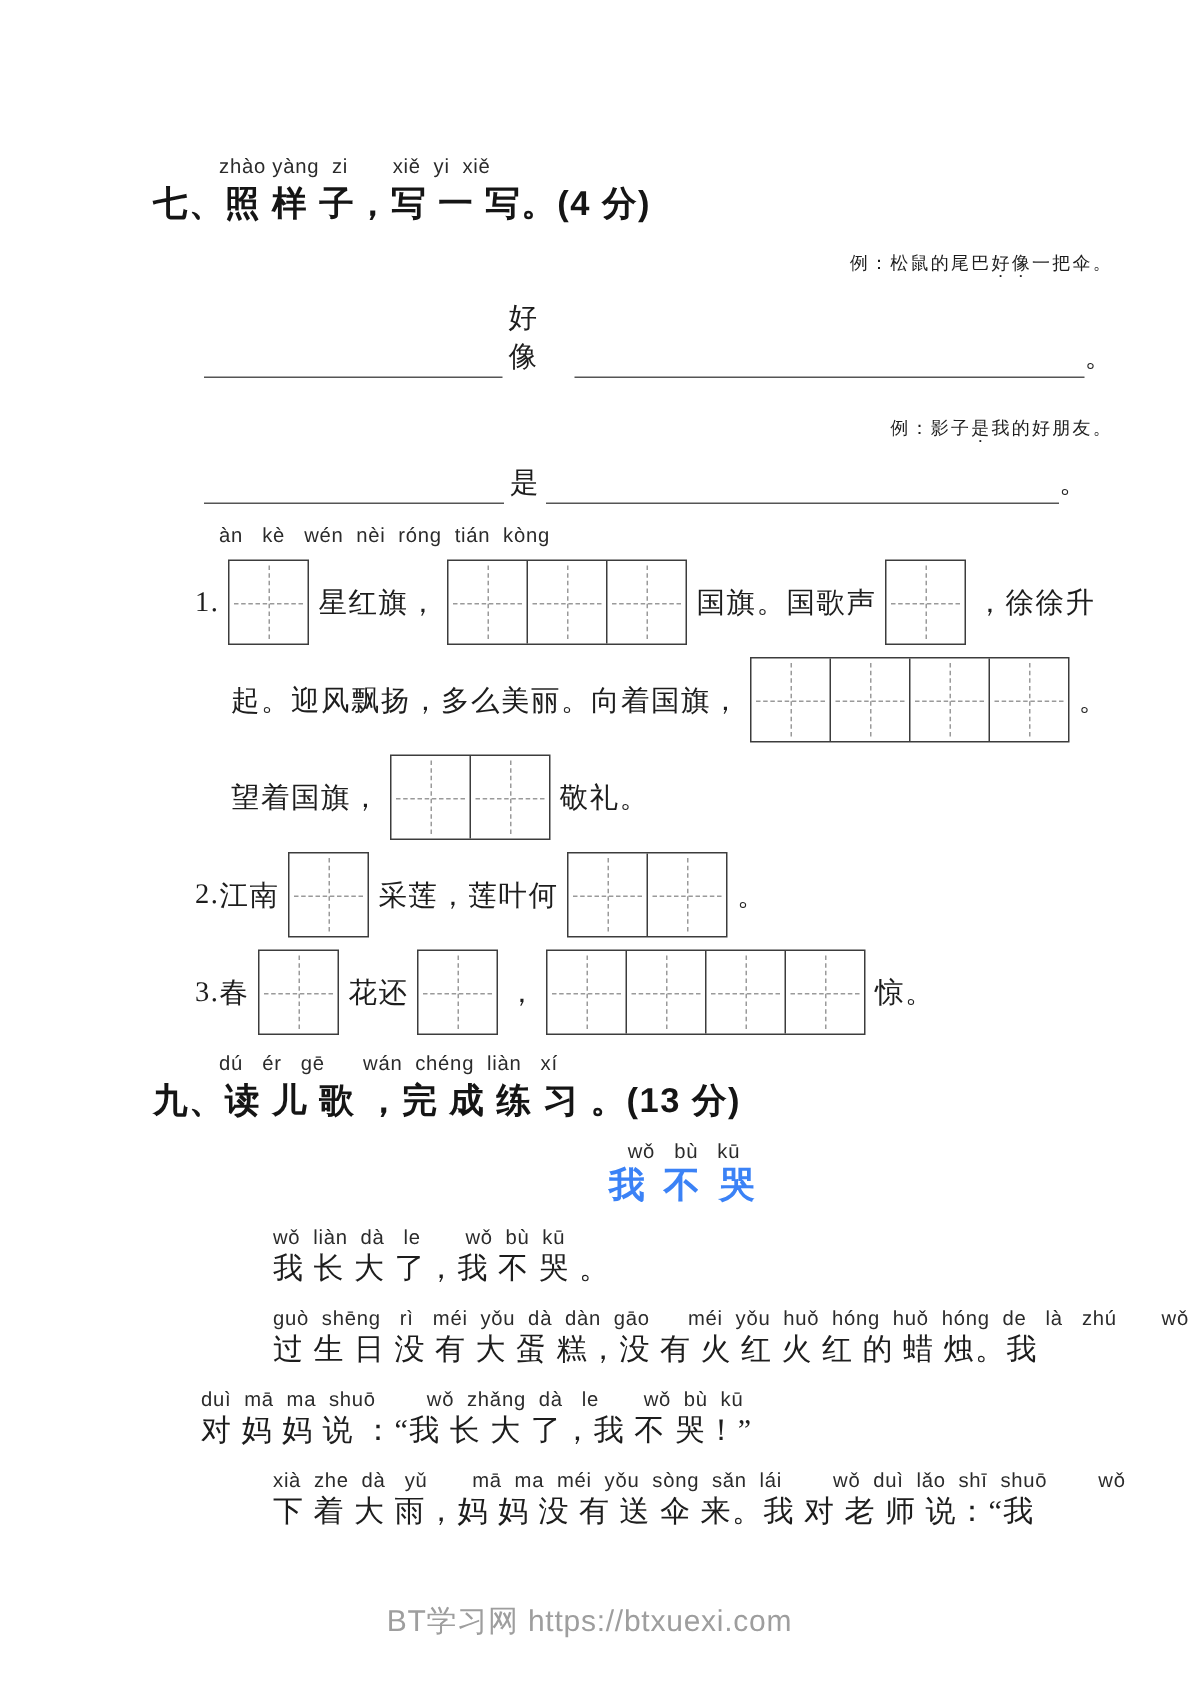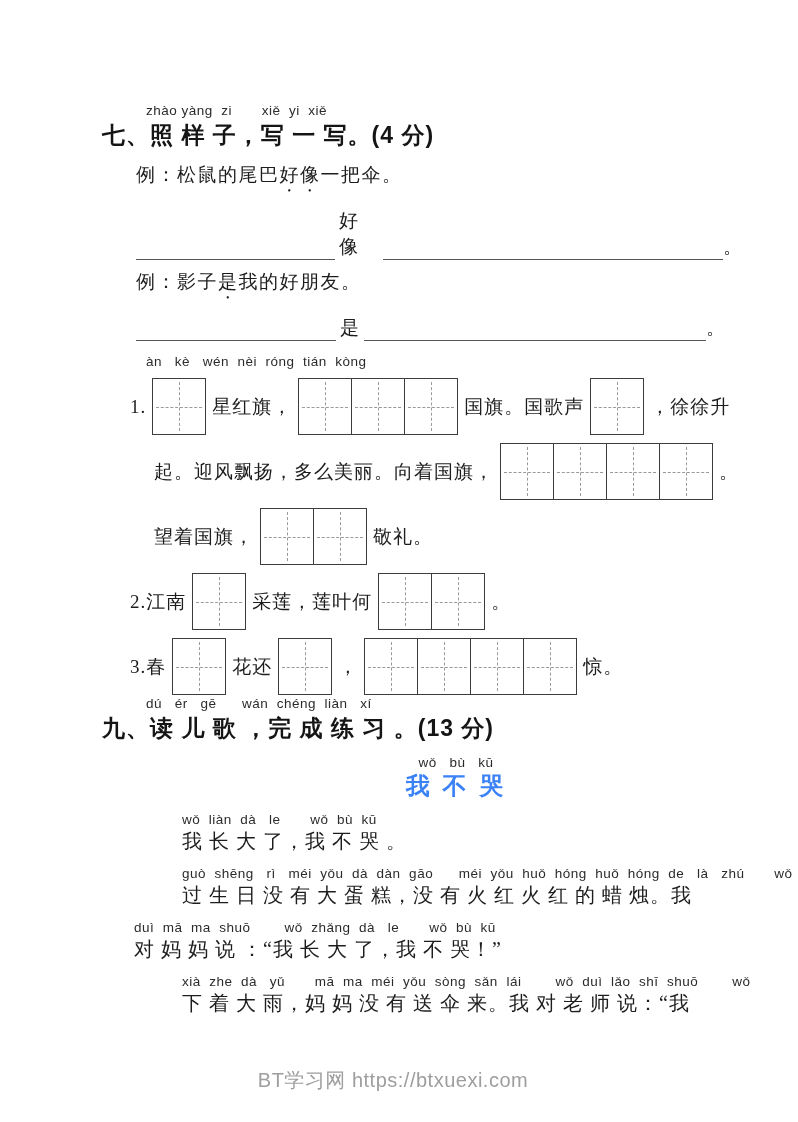--- a/index.html
+++ b/index.html
@@ -29,23 +29,24 @@
     font-weight: 700;
     font-size: 23px;
     line-height: 28px;
     letter-spacing: 1px;
     white-space: pre;
     color: #151515;
   }
   .sec-block { margin-top: 12px; }
   .example {
     margin: 14px 0 0 34px;
-    font-size: 19px;
+    font-size: 12px;
     line-height: 24px;
     letter-spacing: 1.5px;
+    text-align: right;
   }
   .emph {
     text-emphasis: filled dot;
     text-emphasis-position: under right;
     -webkit-text-emphasis: filled dot;
     -webkit-text-emphasis-position: under right;
   }
   .fill-line {
     margin: 12px 0 0 34px;
     font-size: 19px;
@@ -131,21 +132,21 @@
 
   <p class="example"><span>例：松鼠的尾巴</span><span class="emph">好像</span><span>一把伞。</span></p>
 
   <div class="fill-line">
     <span class="blank blank-a"></span>
     <span class="connector">好像</span>
     <span class="blank blank-b"></span>
     <span>。</span>
   </div>
 
-  <p class="example" style="margin-top:10px"><span>例：影子</span><span class="emph">是</span><span>我的好朋友。</span></p>
+  <p class="example" style="margin-top:21px"><span>例：影子</span><span class="emph">是</span><span>我的好朋友。</span></p>
 
   <div class="fill-line">
     <span class="blank blank-a"></span>
     <span class="connector">是</span>
     <span class="blank blank-b"></span>
     <span>。</span>
   </div>
 
   <div class="sec-head sec-block">
     <div class="pinyin head-pinyin">àn   kè   wén  nèi  róng  tián  kòng</div>
@@ -186,21 +187,21 @@
     <span>3.</span>
     <span>春</span>
     <span class="boxgroup"><span class="cell"></span></span>
     <span>花还</span>
     <span class="boxgroup"><span class="cell"></span></span>
     <span>，</span>
     <span class="boxgroup"><span class="cell"></span><span class="cell"></span><span class="cell"></span><span class="cell"></span></span>
     <span>惊。</span>
   </div>
 
-  <div class="sec-head" style="">
+  <div class="sec-head" style="margin-top:10px">
     <div class="pinyin head-pinyin">dú   ér   gē      wán  chéng  liàn   xí</div>
     <div class="sec-title">九、读 儿 歌 ，完 成 练 习 。(13 分)</div>
   </div>
 
   <div class="poem">
     <div class="poem-title-wrap">
       <div class="pinyin">wǒ   bù   kū</div>
       <div class="poem-title">我 不 哭</div>
     </div>
 

